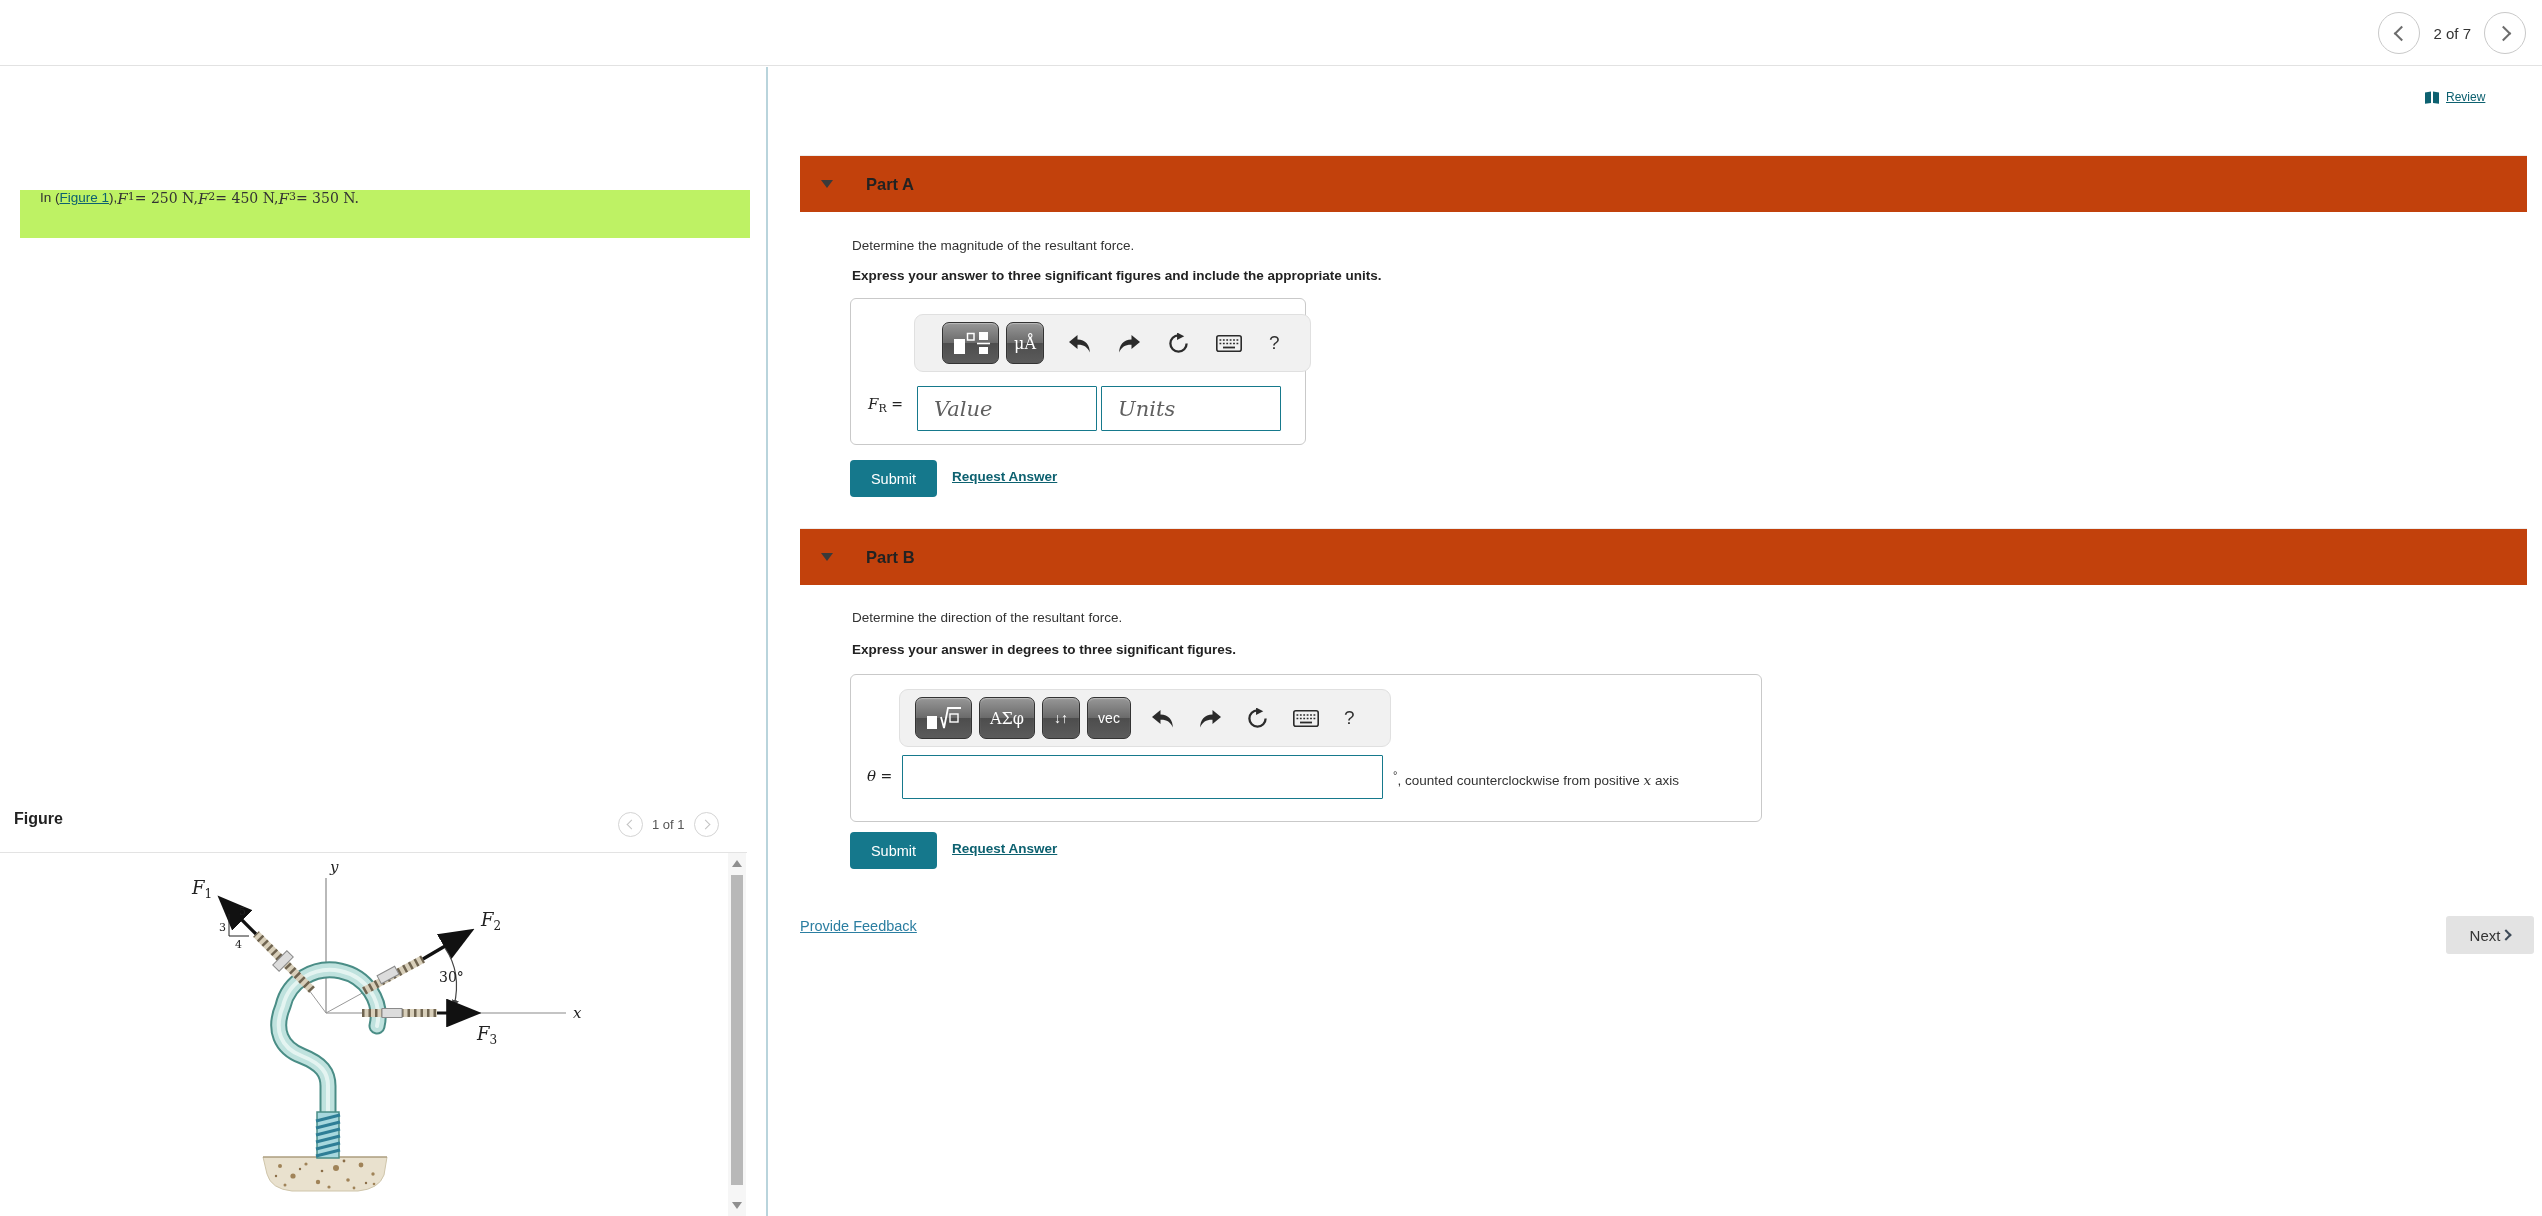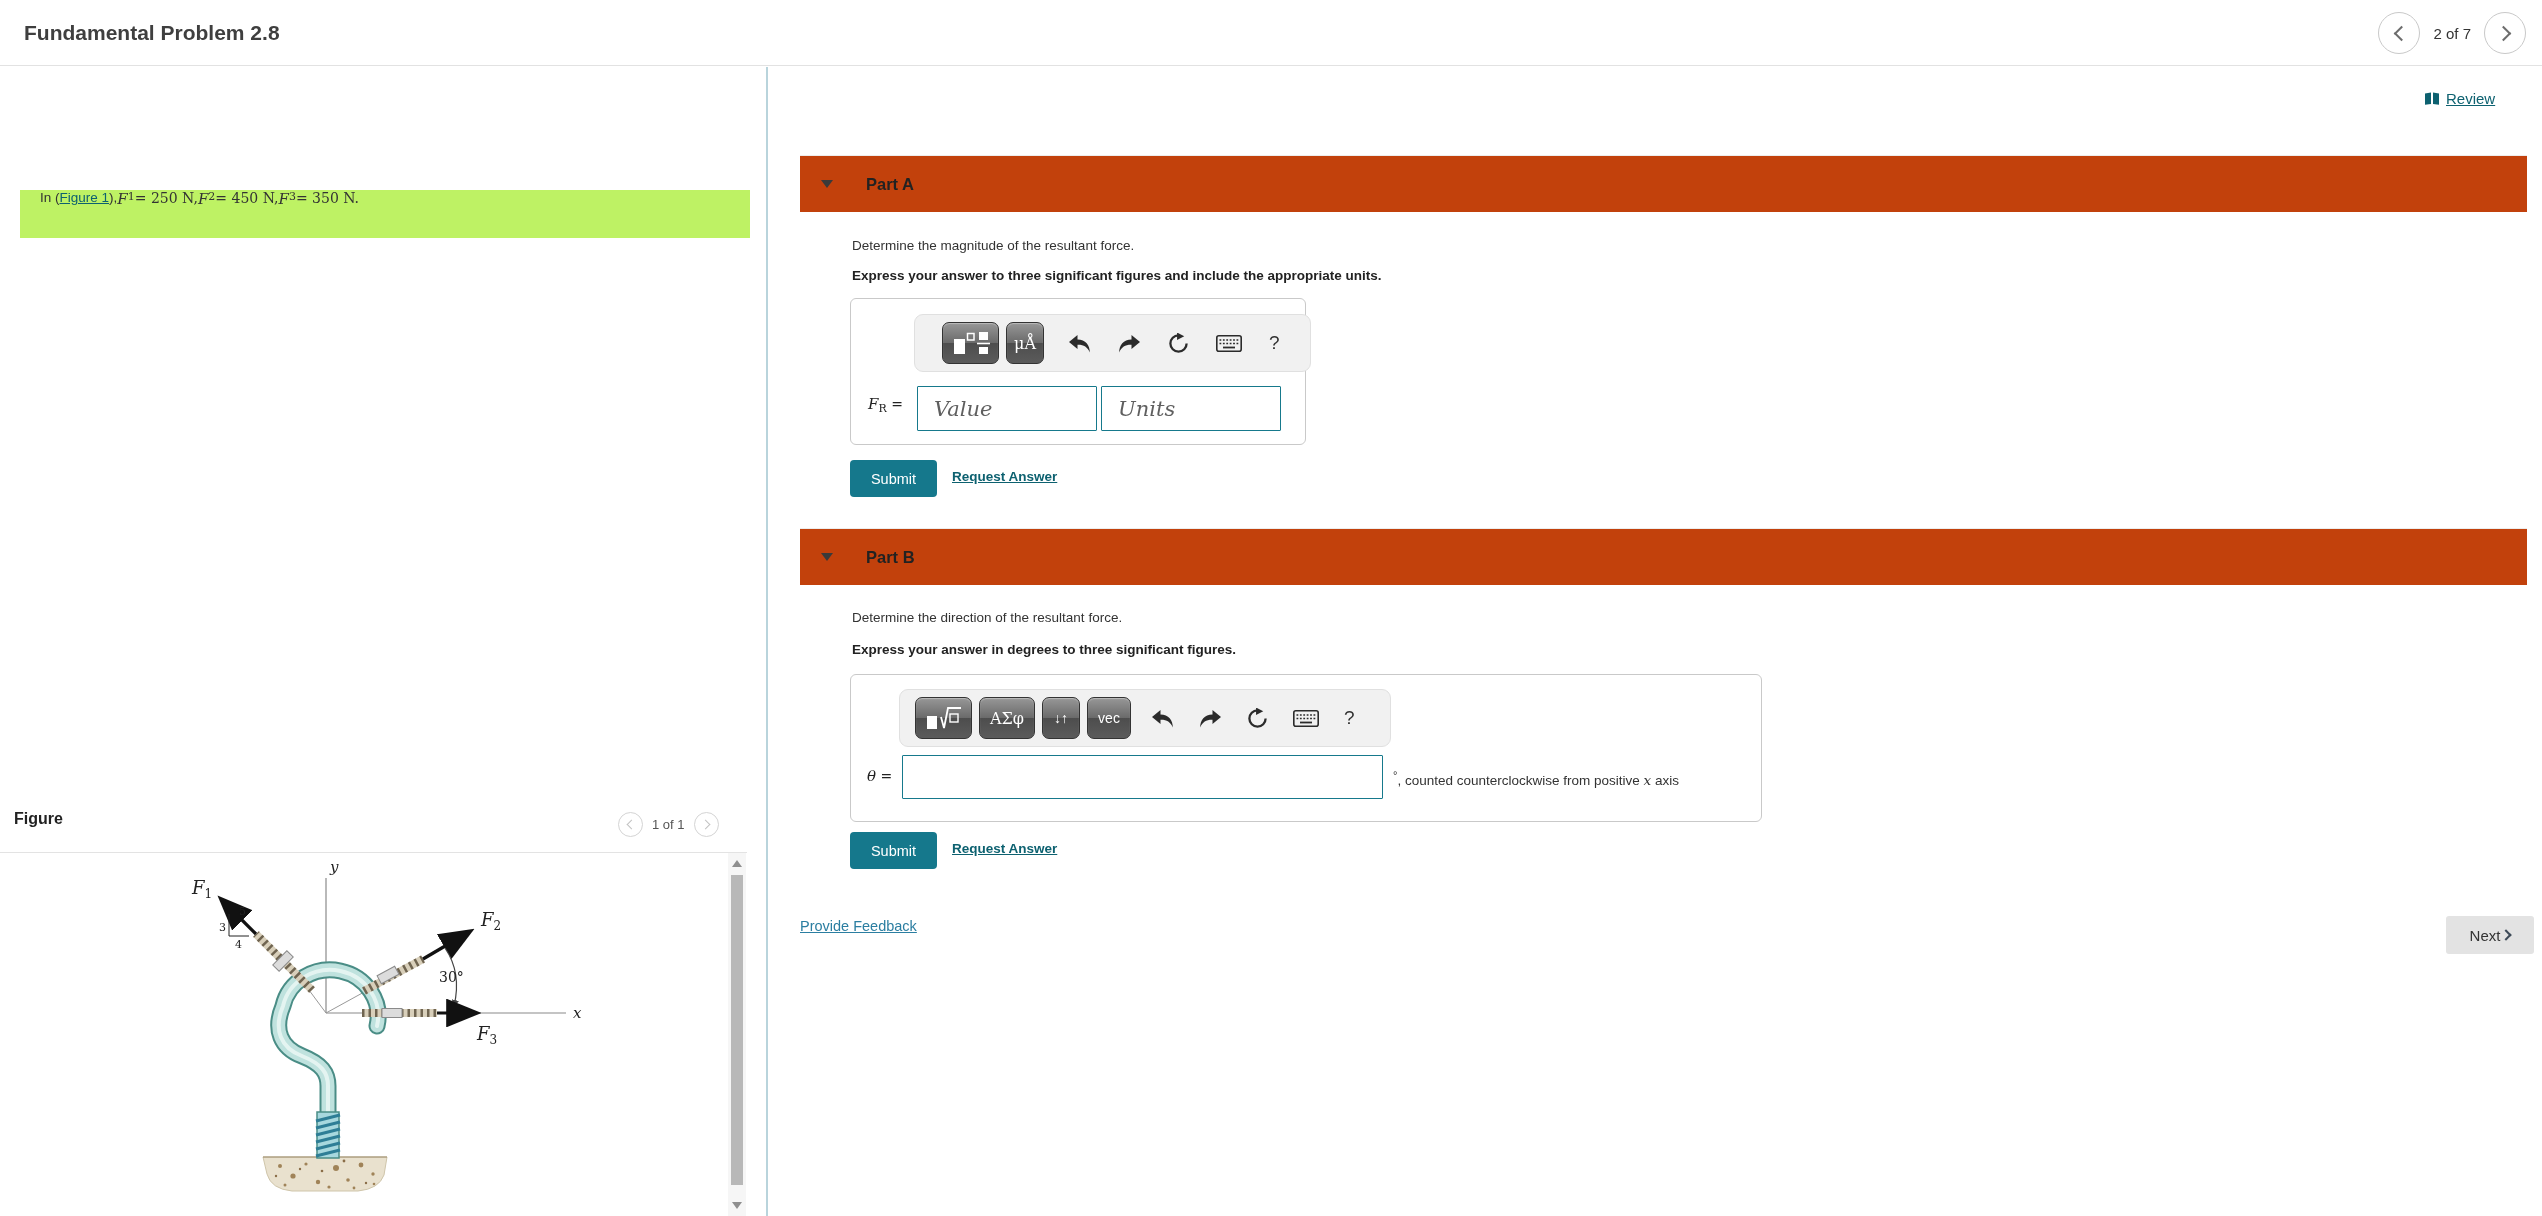--- a/index.html
+++ b/index.html
@@ -45,21 +45,21 @@
 
   .fig-scrollbar { position:absolute; left:728px; top:853px; width:18px; height:363px; background:#f6f6f6; }
   .sb-arrow { position:absolute; left:4px; width:0; height:0;
               border-left:5px solid transparent; border-right:5px solid transparent; }
   .sb-up   { top:7px; border-bottom:7px solid #8f8f8f; }
   .sb-down { bottom:7px; border-top:7px solid #8f8f8f; }
   .sb-thumb { position:absolute; left:3px; top:22px; width:12px; height:310px; background:#b8b8b8; }
 
   
   .review-link { position:absolute; left:2424px; top:90px; display:flex; align-items:center; gap:6px;
-                 font-size:15px; color:#0d6170; cursor:pointer; }
+                 font-size:12px; color:#0d6170; cursor:pointer; }
   .review-link span { text-decoration:underline; }
 
   .part-header { position:absolute; left:800px; width:1727px; height:57px; background:#c2410c;
                  border-top:1px solid #ededed; display:flex; align-items:center; }
   .part-a-header { top:155px; } .part-b-header { top:528px; }
   .tri { width:0; height:0; border-left:6px solid transparent; border-right:6px solid transparent;
          border-top:8px solid #3a3a3a; margin-left:21px; cursor:pointer; }
   .part-label { margin-left:33px; font-size:16.5px; font-weight:bold; color:#222; }
 
   .prompt { position:absolute; left:852px; font-size:13.5px; color:#333; }
@@ -107,21 +107,20 @@
               display:flex; align-items:center; justify-content:center; gap:2px; }
   .chev.next { width:8px; height:8px; border-left:2.5px solid #3d4a58; border-bottom:2.5px solid #3d4a58;
                transform:rotate(-135deg); }
 </style>
 </head>
 <body>
 
 <div class="page">
 
   <div class="top-bar">
-    <div class="top-title">Fundamental Problem 2.8</div>
     <div class="top-nav">
       <div class="nav-circle">
         <span class="chev left"></span>
       </div>
       <span class="pag-text">2 of 7</span>
       <div class="nav-circle">
         <span class="chev right"></span>
       </div>
     </div>
   </div>

